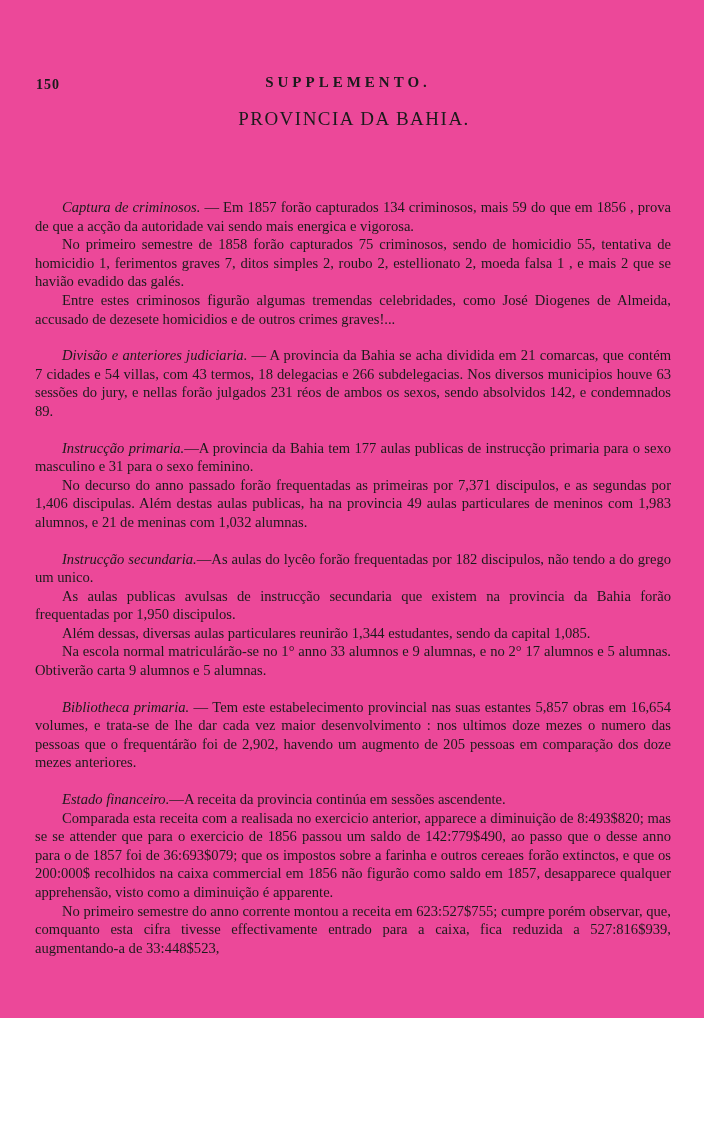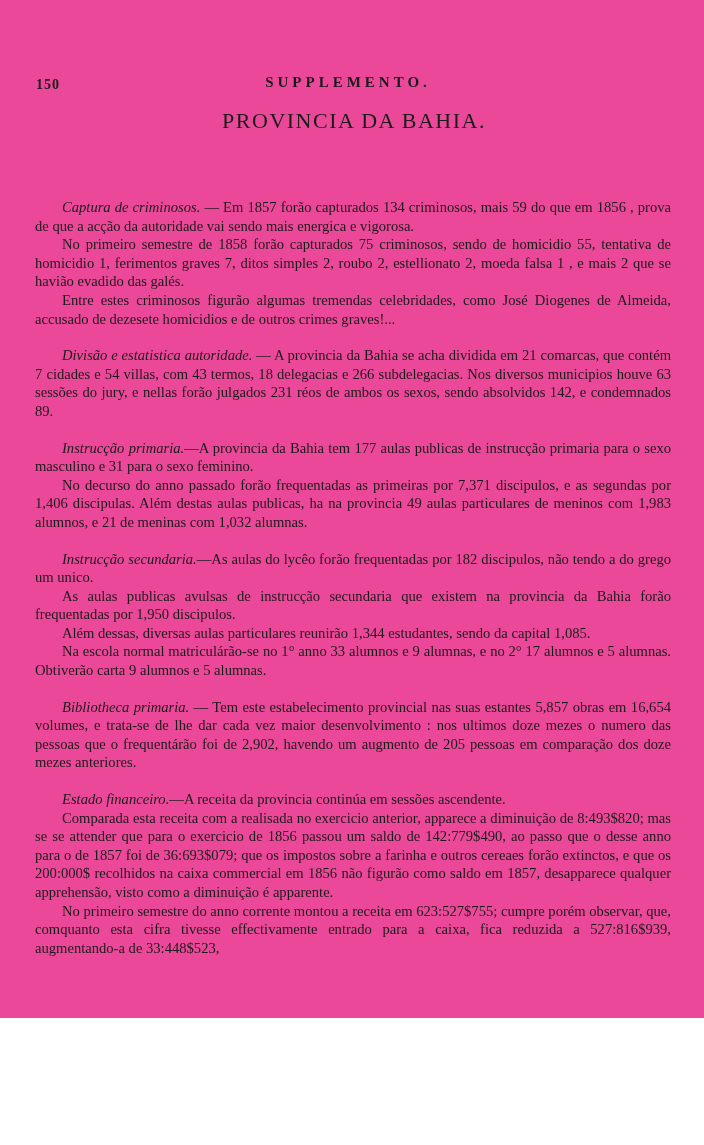--- a/index.html
+++ b/index.html
@@ -34,21 +34,21 @@
     font-size: 14px;
     font-weight: bold;
     letter-spacing: 1px;
   }
   .doc-title {
     position: absolute;
     top: 108px;
     left: 4px;
     right: 0;
     text-align: center;
-    font-size: 22px;
+    font-size: 19px;
     letter-spacing: 1.5px;
   }
   .doc-subtitle {
     position: absolute;
     top: 143px;
     left: 0;
     right: 0;
     text-align: center;
     font-size: 15.5px;
     font-weight: bold;
@@ -80,21 +80,21 @@
 <div class="page">
 
   <span class="page-number">150</span>
   <div class="running-head">SUPPLEMENTO.</div>
   <div class="doc-title">PROVINCIA DA BAHIA.</div>
 
   <div class="body-text">
     <p class="para sect"><span class="lead">Captura de criminosos.</span><span> — Em 1857 forão capturados 134 criminosos, mais 59 do que em 1856 , prova de que a acção da autoridade vai sendo mais energica e vigorosa.</span></p>
     <p class="para"><span>No primeiro semestre de 1858 forão capturados 75 criminosos, sendo de homicidio 55, tentativa de homicidio 1, ferimentos graves 7, ditos simples 2, roubo 2, estellionato 2, moeda falsa 1 , e mais 2 que se havião evadido das galés.</span></p>
     <p class="para"><span>Entre estes criminosos figurão algumas tremendas celebridades, como José Diogenes de Almeida, accusado de dezesete homicidios e de outros crimes graves!...</span></p>
-    <p class="para sect"><span class="lead">Divisão e estatistica autoridade.</span><span> — A provincia da Bahia se acha dividida em 21 comarcas, que contém 7 cidades e 54 villas, com 43 termos, 18 delegacias e 266 subdelegacias. Nos diversos municipios houve 63 sessões do jury, e nellas forão julgados 231 réos de ambos os sexos, sendo absolvidos 142, e condemnados 89.</span></p>
+    <p class="para sect"><span class="lead">Divisão e anteriores judiciaria.</span><span> — A provincia da Bahia se acha dividida em 21 comarcas, que contém 7 cidades e 54 villas, com 43 termos, 18 delegacias e 266 subdelegacias. Nos diversos municipios houve 63 sessões do jury, e nellas forão julgados 231 réos de ambos os sexos, sendo absolvidos 142, e condemnados 89.</span></p>
     <p class="para sect"><span class="lead">Instrucção primaria.</span><span>—A provincia da Bahia tem 177 aulas publicas de instrucção primaria para o sexo masculino e 31 para o sexo feminino.</span></p>
     <p class="para"><span>No decurso do anno passado forão frequentadas as primeiras por 7,371 discipulos, e as segundas por 1,406 discipulas. Além destas aulas publicas, ha na provincia 49 aulas particulares de meninos com 1,983 alumnos, e 21 de meninas com 1,032 alumnas.</span></p>
     <p class="para sect"><span class="lead">Instrucção secundaria.</span><span>—As aulas do lycêo forão frequentadas por 182 discipulos, não tendo a do grego um unico.</span></p>
     <p class="para"><span>As aulas publicas avulsas de instrucção secundaria que existem na provincia da Bahia forão frequentadas por 1,950 discipulos.</span></p>
     <p class="para"><span>Além dessas, diversas aulas particulares reunirão 1,344 estudantes, sendo da capital 1,085.</span></p>
     <p class="para"><span>Na escola normal matriculárão-se no 1° anno 33 alumnos e 9 alumnas, e no 2° 17 alumnos e 5 alumnas. Obtiverão carta 9 alumnos e 5 alumnas.</span></p>
     <p class="para sect"><span class="lead">Bibliotheca primaria.</span><span> — Tem este estabelecimento provincial nas suas estantes 5,857 obras em 16,654 volumes, e trata-se de lhe dar cada vez maior desenvolvimento : nos ultimos doze mezes o numero das pessoas que o frequentárão foi de 2,902, havendo um augmento de 205 pessoas em comparação dos doze mezes anteriores.</span></p>
     <p class="para sect"><span class="lead">Estado financeiro.</span><span>—A receita da provincia continúa em sessões ascendente.</span></p>
     <p class="para"><span>Comparada esta receita com a realisada no exercicio anterior, apparece a diminuição de 8:493$820; mas se se attender que para o exercicio de 1856 passou um saldo de 142:779$490, ao passo que o desse anno para o de 1857 foi de 36:693$079; que os impostos sobre a farinha e outros cereaes forão extinctos, e que os 200:000$ recolhidos na caixa commercial em 1856 não figurão como saldo em 1857, desapparece qualquer apprehensão, visto como a diminuição é apparente.</span></p>
     <p class="para"><span>No primeiro semestre do anno corrente montou a receita em 623:527$755; cumpre porém observar, que, comquanto esta cifra tivesse effectivamente entrado para a caixa, fica reduzida a 527:816$939, augmentando-a de 33:448$523,</span></p>

